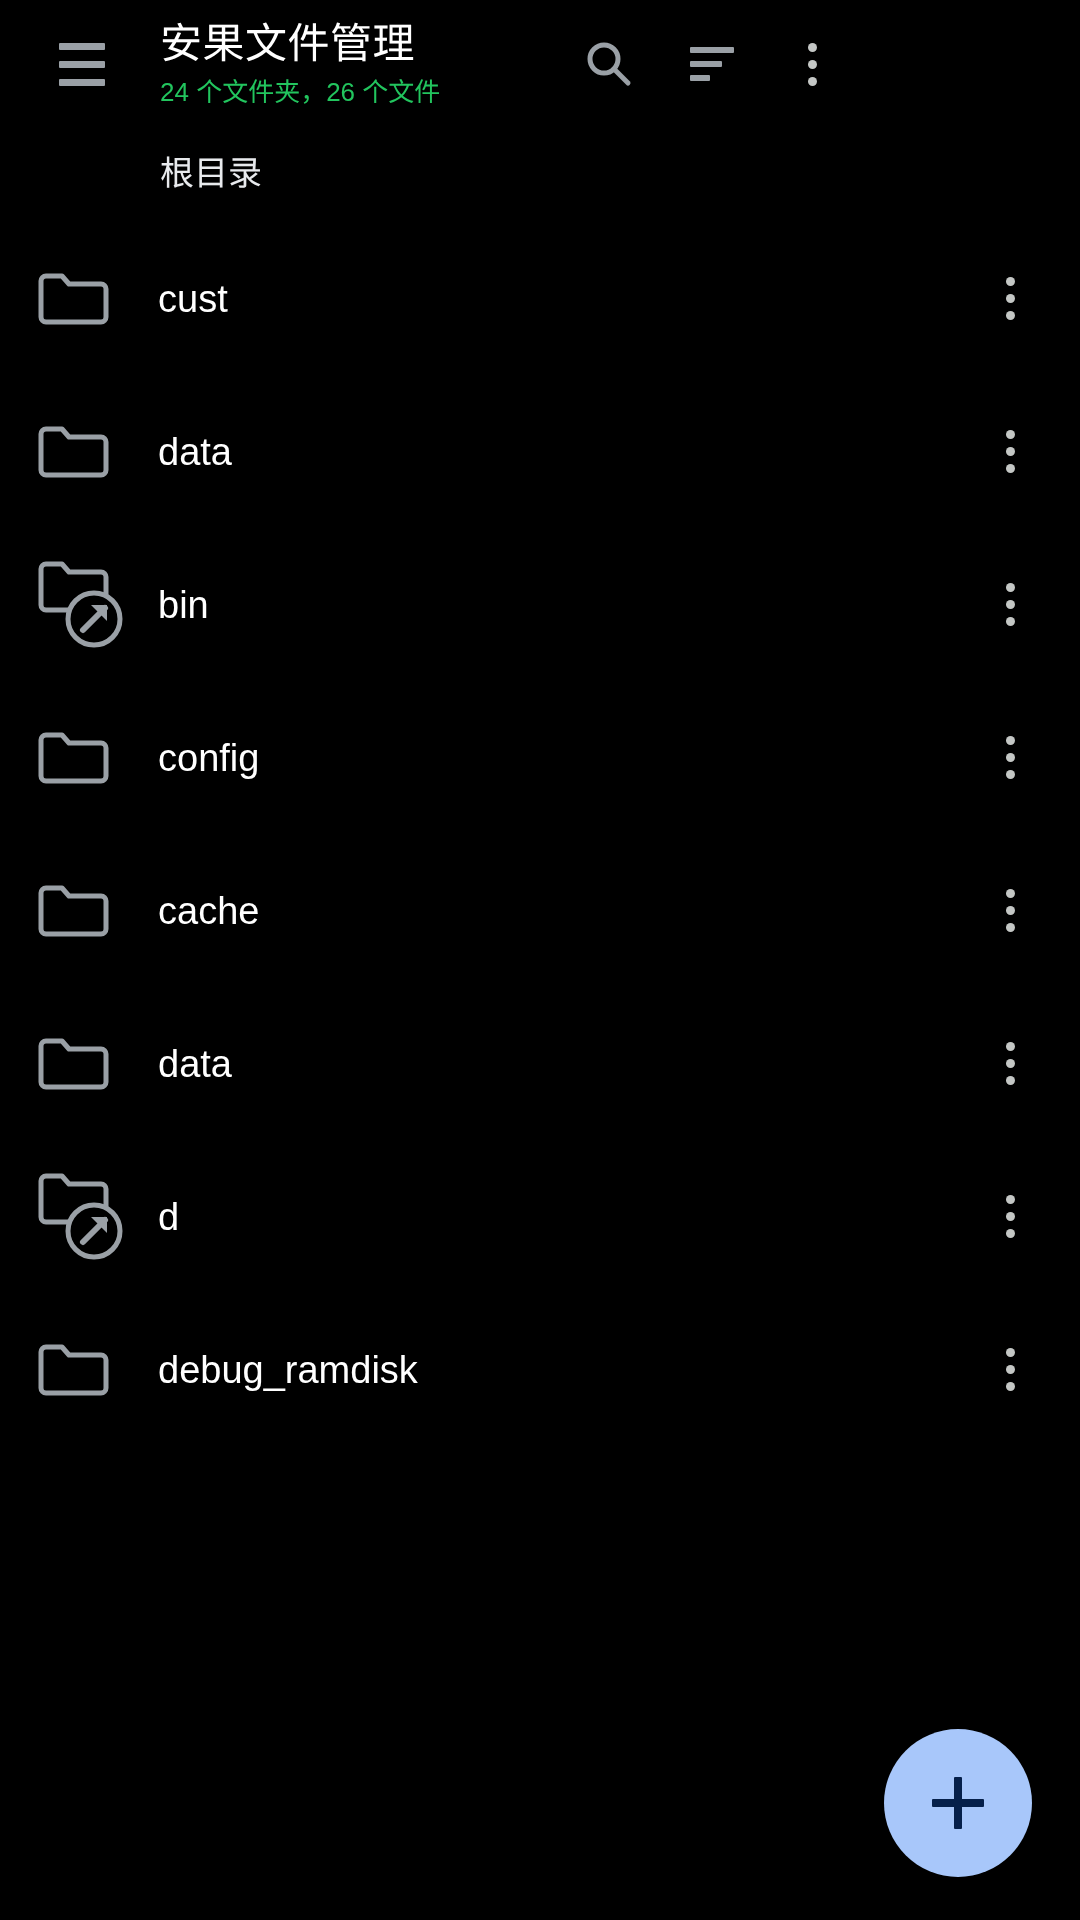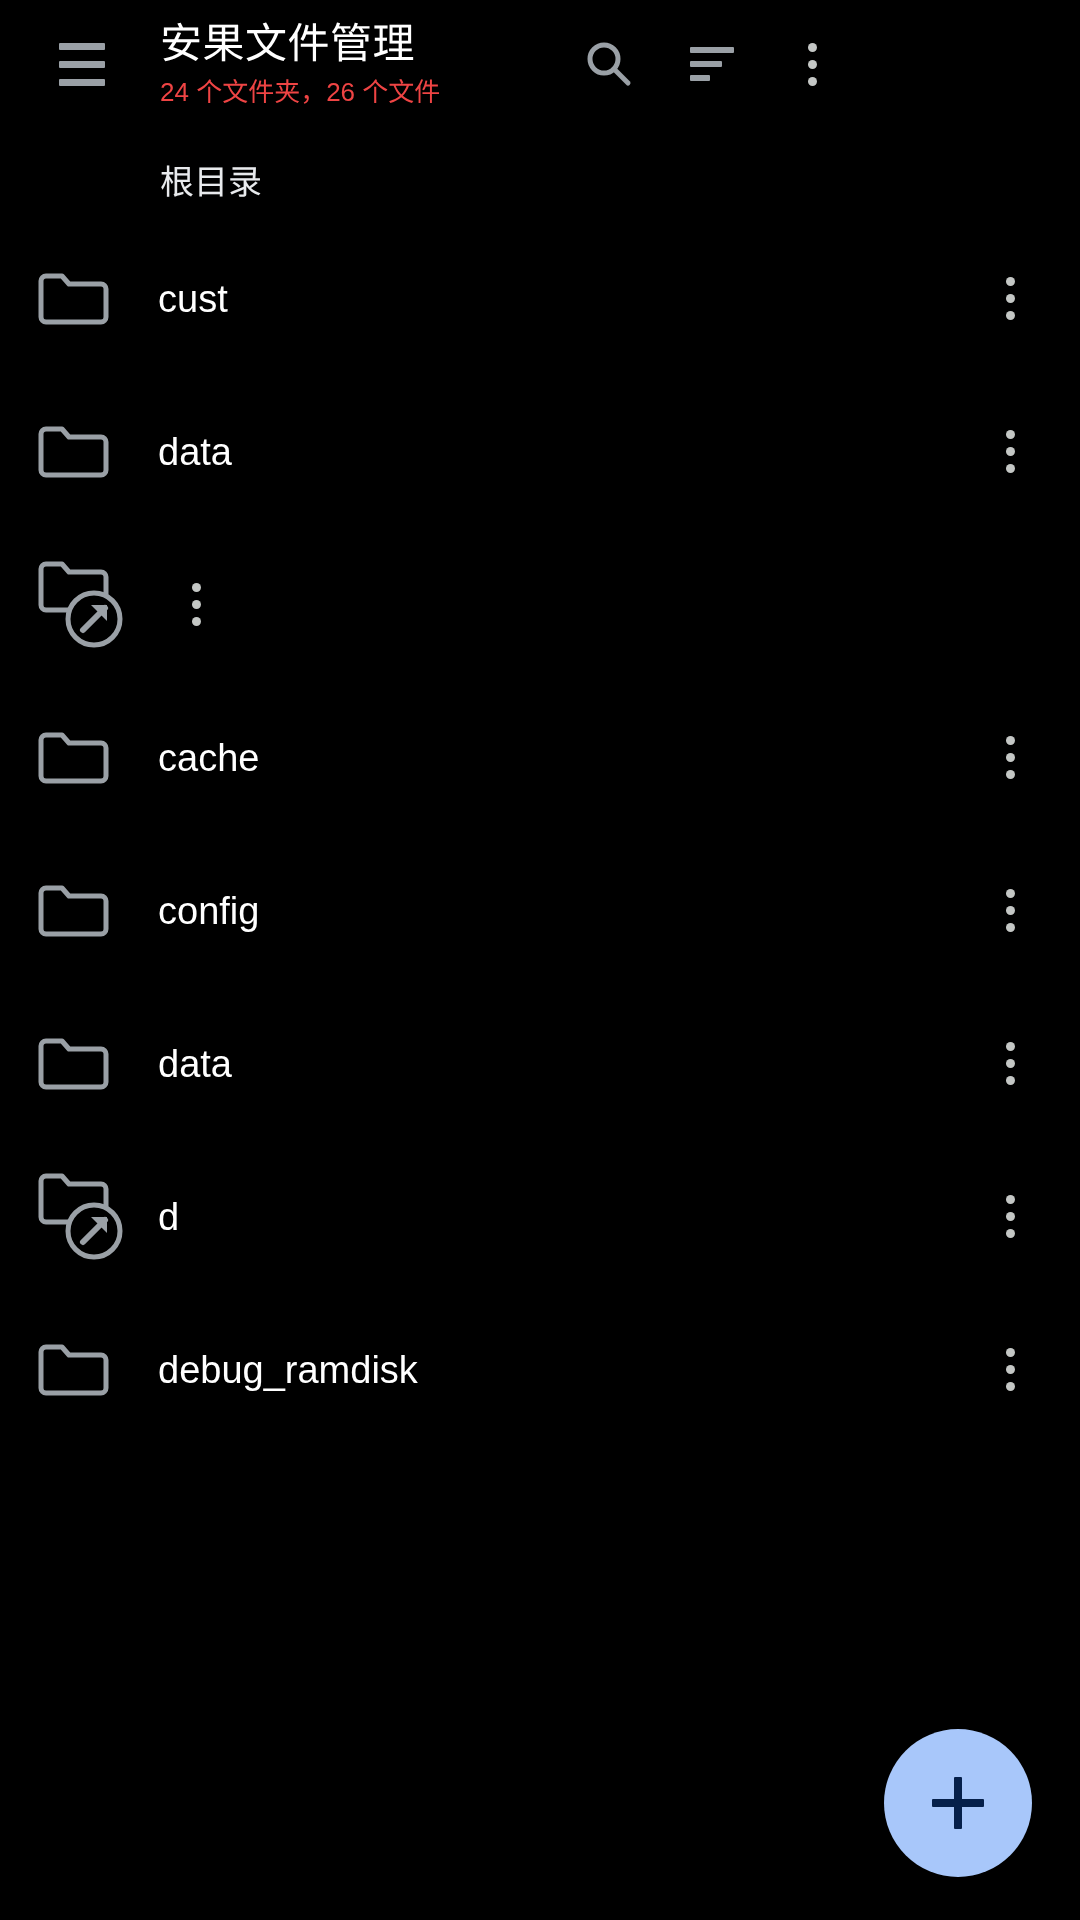--- a/index.html
+++ b/index.html
@@ -51,21 +51,21 @@
     line-height:52px;
     color:#ffffff;
     font-weight:400;
     letter-spacing:0.5px;
     white-space:nowrap;
   }
   #app-subtitle {
     margin-top:6px;
     font-size:26px;
     line-height:32px;
-    color:#ef4444;
+    color:#22c55e;
     font-weight:400;
     white-space:nowrap;
   }
 
   .toolbar-action {
     position:absolute;
     top:28px;
     width:72px; height:72px;
     display:flex; align-items:center; justify-content:center;
   }
@@ -98,21 +98,21 @@
     width:9px; height:9px;
     border-radius:50%;
     background:#c4c7c5;
   }
 
   
   #breadcrumb {
     position:absolute;
     left:160px; top:146px;
     height:58px;
-    display:flex; align-items:flex-end;
+    display:flex; align-items:flex-start;
   }
   #breadcrumb-text {
     font-size:34px;
     color:#e8eaed;
     font-weight:400;
     white-space:nowrap;
   }
 
   
   #file-list {
@@ -265,50 +265,51 @@
       </div>
       <div class="file-row">
         <div class="row-icon">
     <svg width="94" height="92" viewBox="0 0 94 92">
       <path d="M5 10 a5 5 0 0 1 5 -5 h16 l7 8 h32 a5 5 0 0 1 5 5 v28 a5 5 0 0 1 -5 5 h-55 a5 5 0 0 1 -5 -5 z" fill="none" stroke="#9AA0A6" stroke-width="5" stroke-linejoin="round"></path>
       <circle cx="58" cy="60" r="26" fill="#000000" stroke="#9AA0A6" stroke-width="5"></circle>
       <path d="M47 71 L69 49" stroke="#9AA0A6" stroke-width="6" stroke-linecap="round"></path>
       <path d="M55 46 H71 V62 Z" fill="#9AA0A6"></path>
     </svg>
         </div>
+        <div class="row-label">bin</div>
+        <div class="row-menu">
+          <div class="kebab">
+            <b></b>
+            <b></b>
+            <b></b>
+          </div>
+        </div>
+      </div>
+      <div class="file-row">
+        <div class="row-icon">
+    <svg width="70" height="56" viewBox="0 0 70 56">
+      <path d="M5 10 a5 5 0 0 1 5 -5 h16 l7 8 h32 a5 5 0 0 1 5 5 v28 a5 5 0 0 1 -5 5 h-55 a5 5 0 0 1 -5 -5 z" fill="none" stroke="#9AA0A6" stroke-width="5" stroke-linejoin="round"></path>
+    </svg>
+        </div>
+        <div class="row-label">config</div>
         <div class="row-menu">
           <div class="kebab">
             <b></b>
             <b></b>
             <b></b>
           </div>
         </div>
       </div>
       <div class="file-row">
         <div class="row-icon">
     <svg width="70" height="56" viewBox="0 0 70 56">
       <path d="M5 10 a5 5 0 0 1 5 -5 h16 l7 8 h32 a5 5 0 0 1 5 5 v28 a5 5 0 0 1 -5 5 h-55 a5 5 0 0 1 -5 -5 z" fill="none" stroke="#9AA0A6" stroke-width="5" stroke-linejoin="round"></path>
     </svg>
         </div>
         <div class="row-label">cache</div>
-        <div class="row-menu">
-          <div class="kebab">
-            <b></b>
-            <b></b>
-            <b></b>
-          </div>
-        </div>
-      </div>
-      <div class="file-row">
-        <div class="row-icon">
-    <svg width="70" height="56" viewBox="0 0 70 56">
-      <path d="M5 10 a5 5 0 0 1 5 -5 h16 l7 8 h32 a5 5 0 0 1 5 5 v28 a5 5 0 0 1 -5 5 h-55 a5 5 0 0 1 -5 -5 z" fill="none" stroke="#9AA0A6" stroke-width="5" stroke-linejoin="round"></path>
-    </svg>
-        </div>
-        <div class="row-label">config</div>
         <div class="row-menu">
           <div class="kebab">
             <b></b>
             <b></b>
             <b></b>
           </div>
         </div>
       </div>
       <div class="file-row">
         <div class="row-icon">

